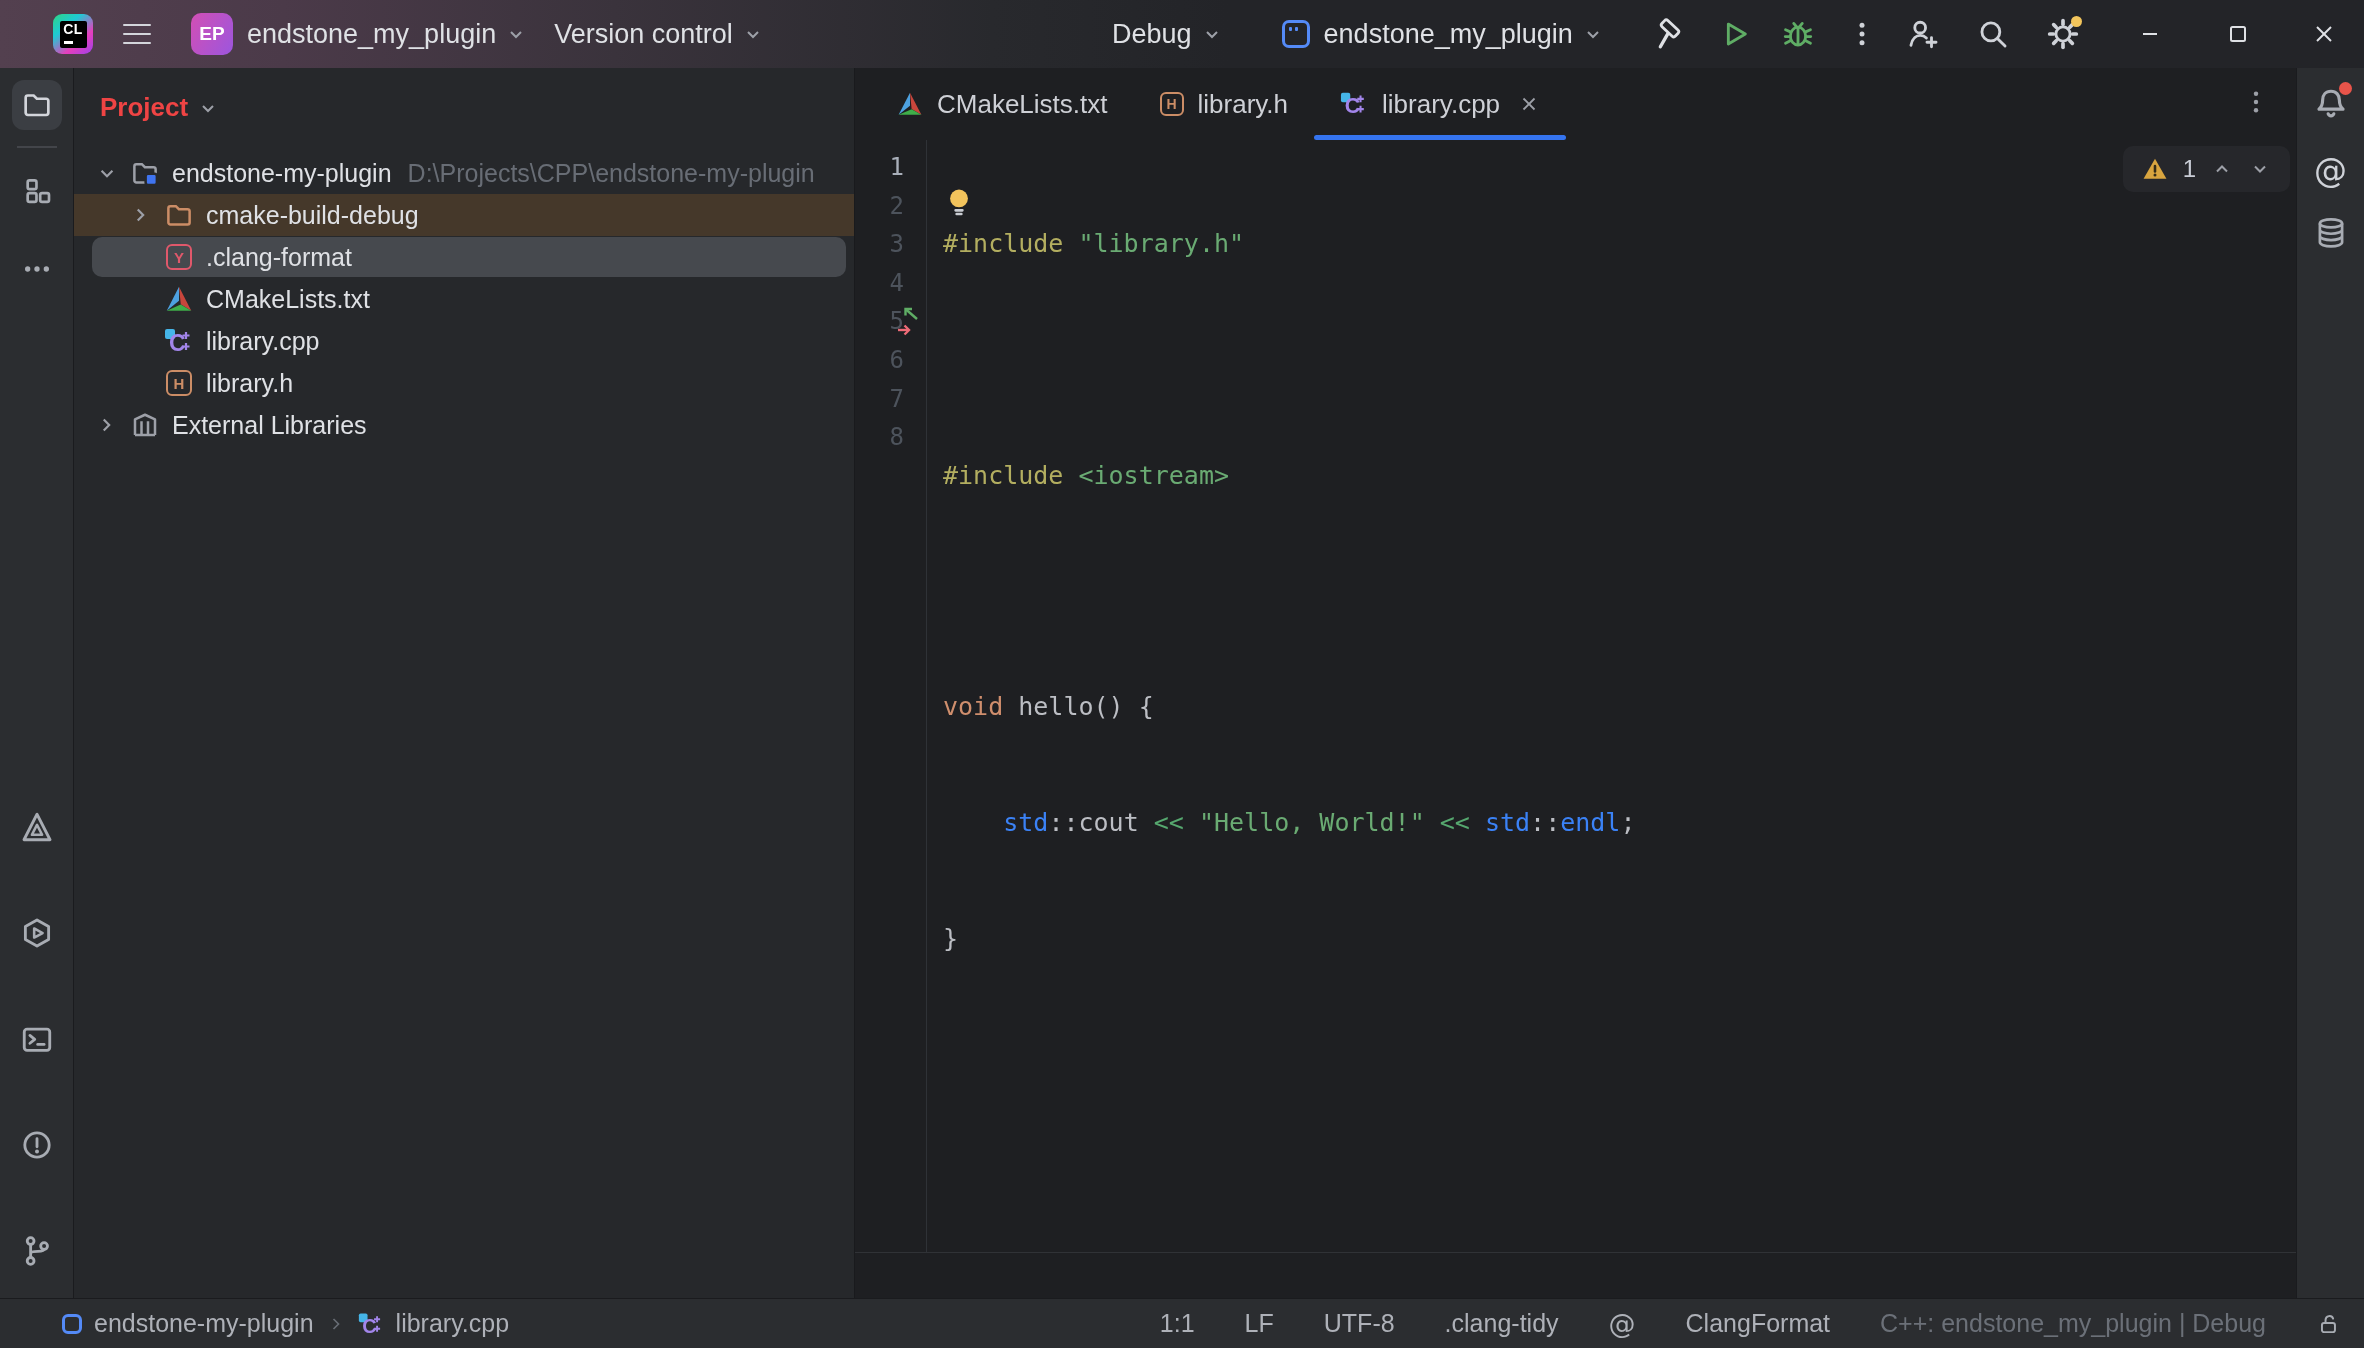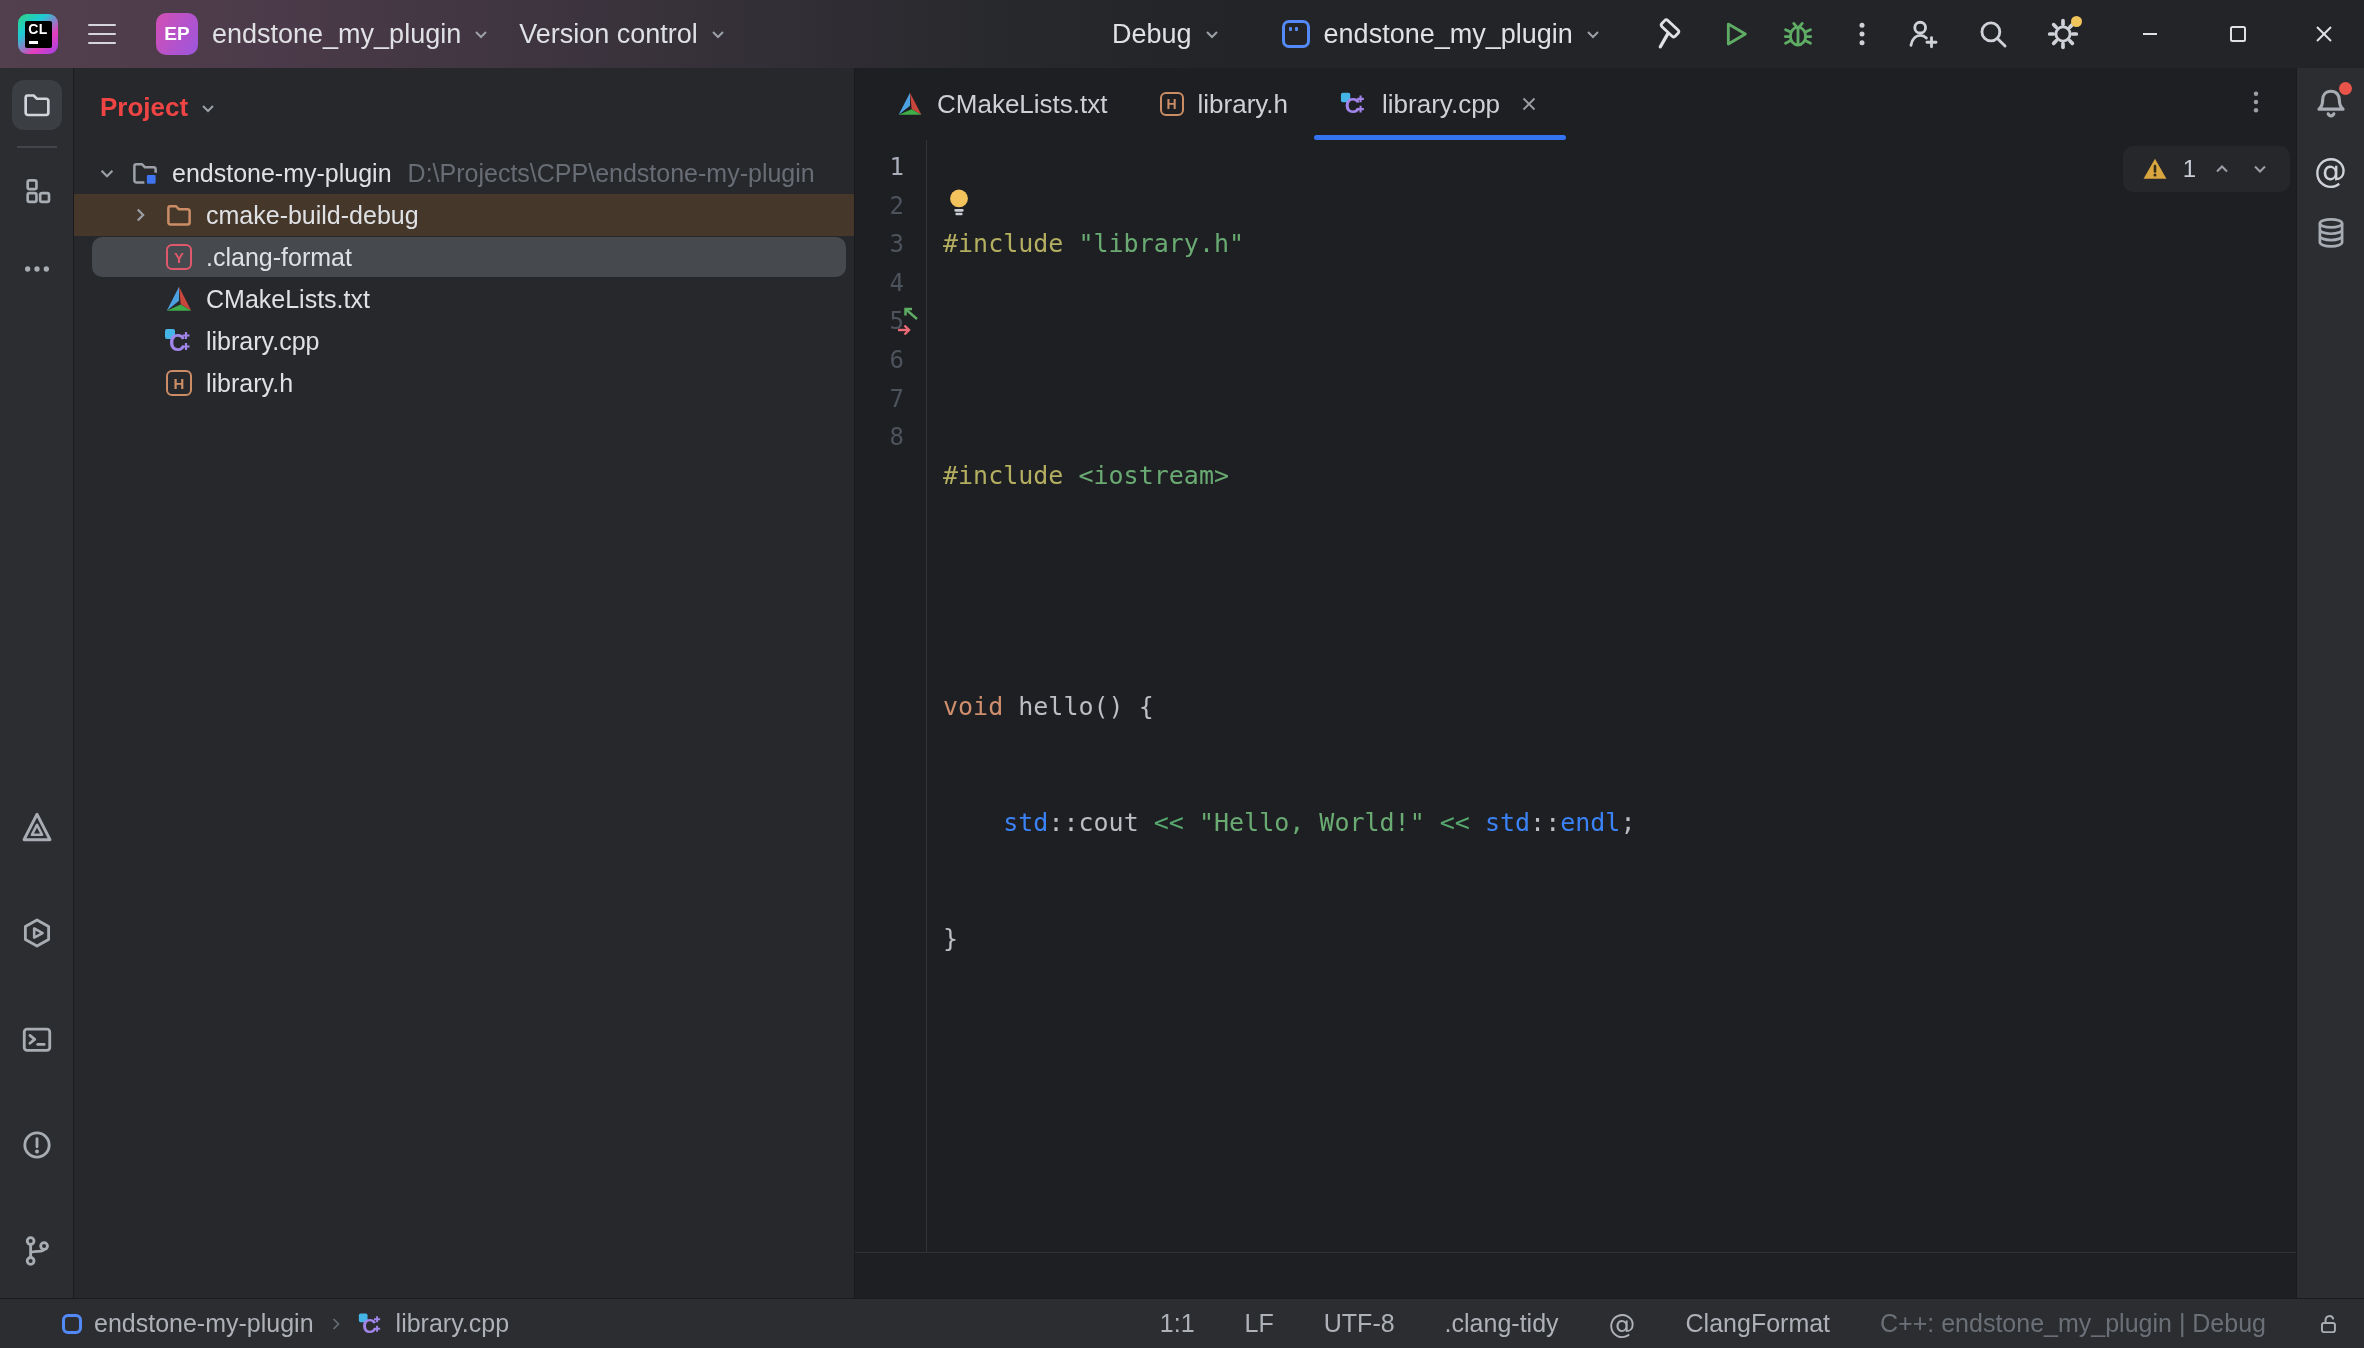--- a/index.html
+++ b/index.html
@@ -2,21 +2,21 @@
 <html><head>
 <meta charset="utf-8">
 <style>
   * { margin:0; padding:0; box-sizing:border-box; }
   html,body { width:2364px; height:1348px; overflow:hidden; background:#1e1f22;
     font-family:"Liberation Sans", sans-serif; color:#dfe1e5; }
   .app { width:2364px; height:1348px; display:flex; flex-direction:column; }
 
   
   .titlebar { height:68px; flex:none; position:relative; display:flex; align-items:center;
-    background:linear-gradient(90deg,#53404f 0%,#4b3a49 12%,#3a333c 26%,#28292d 42%,#232428 52%,#232428 100%); }
+    background:linear-gradient(90deg,#53404f 0%,#4b3a49 12%,#3a333c 26%,#28292d 42%,#232428 52%,#232428 100%);padding-left:35px; }
   .tb-left { display:flex; align-items:center; }
   .logo { width:40px; height:40px; margin-left:18px; border-radius:9px; position:relative;
     background:linear-gradient(140deg,#2fd483 0%,#1ecbd4 32%,#e63fbc 68%,#9e41ea 100%);
     display:flex; align-items:center; justify-content:center; }
   .logo-inner { width:27px; height:27px; background:#000; border-radius:2px; position:relative;
     display:flex; align-items:flex-start; justify-content:center; }
   .logo-inner span { font-size:14px; font-weight:bold; color:#fff; line-height:17px; letter-spacing:0.5px; }
   .logo-inner i { position:absolute; left:4px; bottom:4px; width:9px; height:2.5px; background:#fff; }
   .hamburger { margin-left:30px; width:28px; display:flex; flex-direction:column; gap:6.5px; cursor:pointer; }
   .hamburger b { height:2.6px; background:#d4d6dc; border-radius:2px; }
@@ -359,20 +359,31 @@
           <span class="lbl">library.cpp</span>
         </div>
 
         <div class="tree-row ind-file2">
           <span class="t-icon">
             <span class="badge-ic badge-h">H</span>
           </span>
           <span class="lbl">library.h</span>
         </div>
 
+        <div class="tree-row ind-root">
+          <svg class="t-chev" viewBox="0 0 24 24">
+              <polyline points="9,7 14,12 9,17" fill="none" stroke="#9da0a8" stroke-width="2"></polyline>
+            </svg>
+          <span class="t-icon">
+            <svg width="30" height="30" viewBox="0 0 24 24">
+              <path d="M4 20 V7.5 L12 3.8 L20 7.5 V20 M4 20 H20 M9.2 9 V20 M14.4 9 V20" fill="none" stroke="#9da0a8" stroke-width="2" stroke-linejoin="round"></path>
+            </svg>
+          </span>
+          <span class="lbl">External Libraries</span>
+        </div>
 
 
       </div>
     </div>
 
     <div class="editor-area">
       <div class="tab-bar">
         <div class="tab">
           <svg width="26" height="26" viewBox="0 0 24 24">
             <polygon points="12,1.5 1.5,22 12,13.5" fill="#4da1e0"></polygon>

